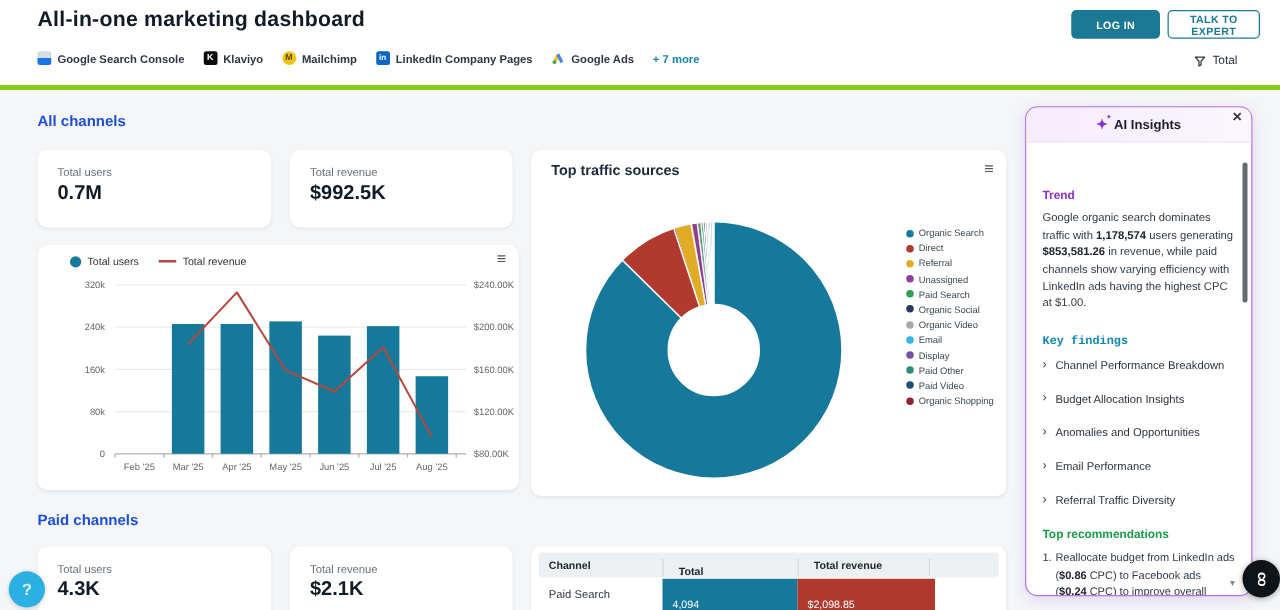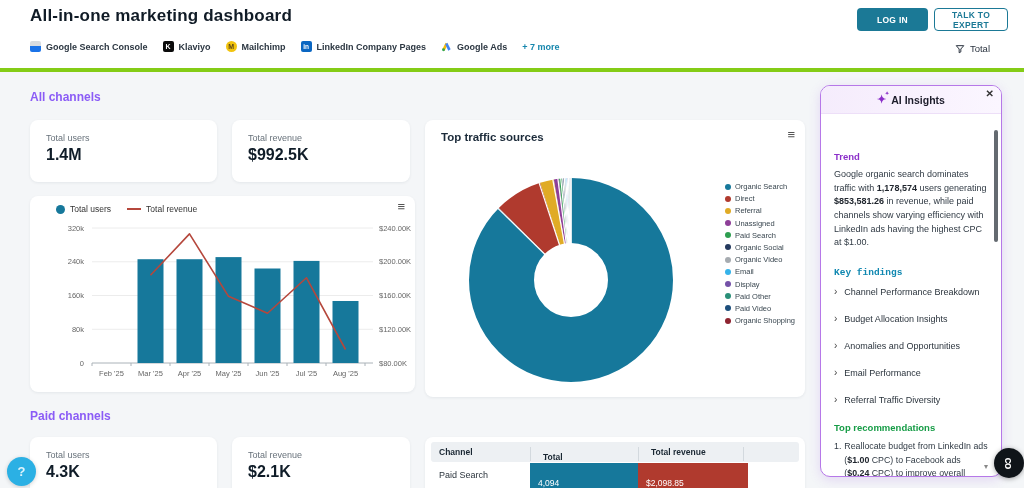--- a/index.html
+++ b/index.html
@@ -17,21 +17,21 @@
   .ci.klaviyo{background:#0b0b0b;border-radius:2px;color:#fff;font-size:7px;font-weight:bold;}
   .ci.mailchimp{background:#f2c40f;border-radius:50%;color:#5c4515;font-size:7px;font-weight:bold;}
   .ci.linkedin{background:#0a66c2;border-radius:2px;color:#fff;font-size:6.5px;font-weight:bold;}
   .more{color:#1586ad;font-weight:bold;cursor:pointer;}
   .btn{position:absolute;top:8px;height:23px;border-radius:4px;font-size:8.5px;font-weight:bold;letter-spacing:.3px;display:flex;align-items:center;justify-content:center;cursor:pointer;box-sizing:border-box;font-family:inherit;}
   .btn.solid{right:96px;width:71px;background:#1b7996;color:#ffffff;border:none;}
   .btn.outline{right:16px;width:74px;background:#ffffff;color:#1b7996;border:1px solid #1b7996;}
   .filter{position:absolute;right:34px;top:43px;display:flex;align-items:center;gap:5px;font-size:9.5px;color:#2b3440;cursor:pointer;}
 
   
-  .sec-h{position:absolute;left:30px;font-size:12px;font-weight:bold;color:#8b5cf6;}
+  .sec-h{position:absolute;left:30px;font-size:12px;font-weight:bold;color:#1d4ed8;}
   .card{position:absolute;background:#fff;border-radius:8px;box-shadow:0 1px 3px rgba(20,40,60,.07);}
   .kpi .lab{position:absolute;left:16px;top:13px;font-size:9px;color:#68727b;}
   .kpi .val{position:absolute;left:16px;top:26px;font-size:16px;font-weight:bold;color:#0f1c28;}
 
   
   #combo-card{left:30px;top:196px;width:385px;height:196px;}
   .clegend{position:absolute;left:26px;top:8px;display:flex;align-items:center;gap:16px;font-size:8.5px;color:#333;z-index:2;}
   .clegend .item{display:flex;align-items:center;gap:5px;cursor:pointer;}
   .dot8{width:9px;height:9px;border-radius:50%;background:#16789b;}
   .lineswatch{width:14px;height:2px;background:#b5473c;}
@@ -120,21 +120,21 @@
           <path d="M3 4h18l-7 8v7l-4 2v-9L3 4z" stroke-linejoin="round"></path>
         </svg>
       <span>Total</span>
     </div>
   </header>
 
   <div class="sec-h" style="top:90px;">All channels</div>
 
   <div class="card kpi" style="left:30px;top:120px;width:187px;height:62px;">
     <div class="lab">Total users</div>
-    <div class="val">1.4M</div>
+    <div class="val">0.7M</div>
   </div>
   <div class="card kpi" style="left:232px;top:120px;width:178px;height:62px;">
     <div class="lab">Total revenue</div>
     <div class="val">$992.5K</div>
   </div>
 
   <div class="card" id="combo-card">
     <div class="clegend">
       <span class="item">
         <span class="dot8" style="background: rgb(22, 120, 155);"></span>
@@ -331,21 +331,21 @@
         <span>Email Performance</span>
       </div>
       <div class="finding">
         <span class="chev">›</span>
         <span>Referral Traffic Diversity</span>
       </div>
 
       <div class="ai-h green" style="margin-top:9px;">Top recommendations</div>
       <div class="rec">
         <span class="num">1.</span>
-        <span><span>Reallocate budget from LinkedIn ads (</span><span class="b">$1.00</span><span> CPC) to Facebook ads (</span><span class="b">$0.24</span><span> CPC) to improve overall campaign efficiency, as Facebook delivers over</span></span>
+        <span><span>Reallocate budget from LinkedIn ads (</span><span class="b">$0.86</span><span> CPC) to Facebook ads (</span><span class="b">$0.24</span><span> CPC) to improve overall campaign efficiency, as Facebook delivers over</span></span>
       </div>
     </div>
     <div class="ai-thumb"></div>
     <div class="ai-hint">▾</div>
   </div>
 
   <div id="help-fab">?</div>
   <div id="chat-fab">
       <span>co</span>
     </div>

